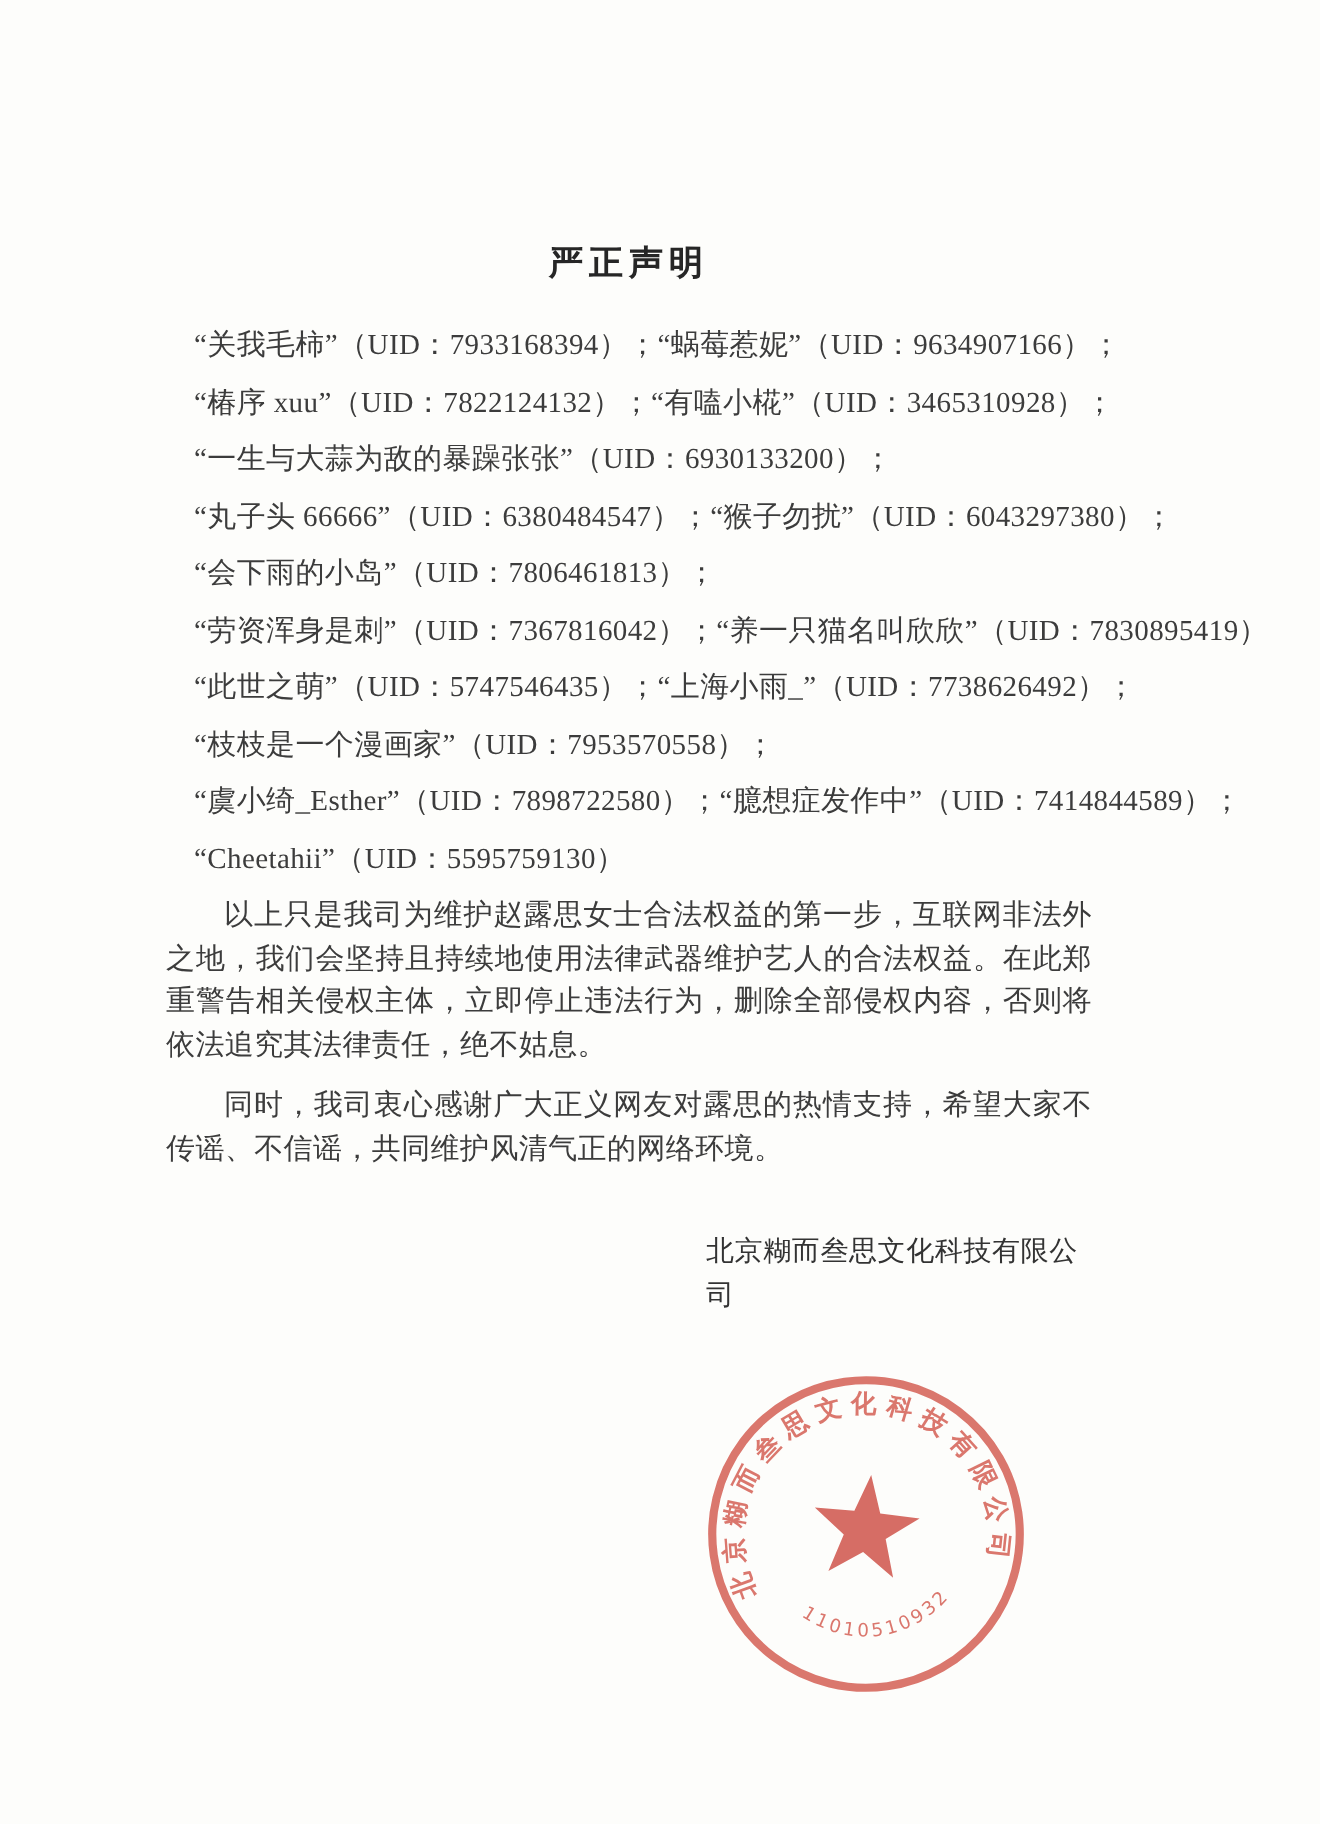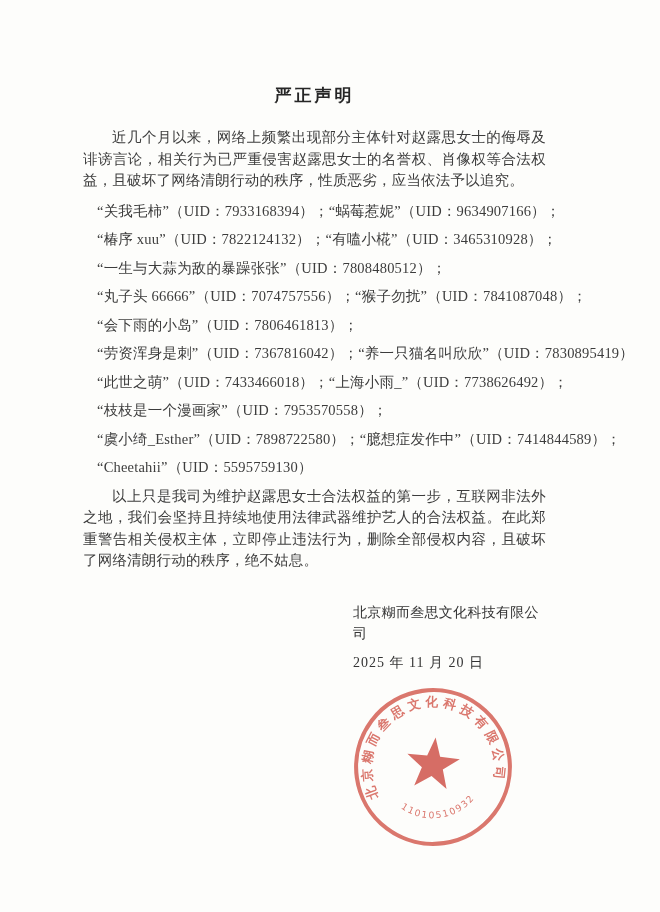--- a/index.html
+++ b/index.html
@@ -4,21 +4,21 @@
 <style>
   html,body{margin:0;padding:0;background:#ffffff;}
   .page{
     position:relative;
     width:660px;height:912px;
     background:#fdfdfb;
     overflow:hidden;
     font-family:"Liberation Serif","DejaVu Serif",serif;
     color:#3c3c3c;
   }
-  .content{padding:84px 114px 0 83px;}
+  .content{padding:84px 114px 0 83px;margin-top:36px;}
   .title{
     font-size:17px;font-weight:bold;text-align:center;
     margin:0 0 20px 0;letter-spacing:3px;color:#262626;
   }
   p.body{
     margin:0 0 9px 0;text-indent:2em;text-align:justify;
     font-size:14.5px;line-height:21.5px;letter-spacing:0.2px;
   }
   p.account{
     margin:0 0 7px 0;padding-left:14px;text-indent:0;
@@ -39,40 +39,39 @@
   .seal svg{display:block;width:100%;height:100%;}
 </style>
 </head>
 <body>
 
 <div class="page">
   <div class="content">
 
     <h1 class="title"><span>严正声明</span></h1>
 
-    <p class="body">近几个月以来，网络上频繁出现部分主体针对赵露思女士的侮辱及诽谤言论，相关行为已严重侵害赵露思女士的名誉权、肖像权等合法权益，且破坏了网络清朗行动的秩序，性质恶劣，应当依法予以追究。</p>
 
     <div class="accounts-block">
       <p class="account">“关我毛柿”（UID：7933168394）；“蜗莓惹妮”（UID：9634907166）；</p>
       <p class="account">“椿序 xuu”（UID：7822124132）；“有嗑小椛”（UID：3465310928）；</p>
-      <p class="account">“一生与大蒜为敌的暴躁张张”（UID：7808480512）；</p>
-      <p class="account">“丸子头 66666”（UID：7074757556）；“猴子勿扰”（UID：7841087048）；</p>
+      <p class="account">“一生与大蒜为敌的暴躁张张”（UID：6930133200）；</p>
+      <p class="account">“丸子头 66666”（UID：6380484547）；“猴子勿扰”（UID：6043297380）；</p>
       <p class="account">“会下雨的小岛”（UID：7806461813）；</p>
       <p class="account">“劳资浑身是刺”（UID：7367816042）；“养一只猫名叫欣欣”（UID：7830895419）</p>
-      <p class="account">“此世之萌”（UID：7433466018）；“上海小雨_”（UID：7738626492）；</p>
+      <p class="account">“此世之萌”（UID：5747546435）；“上海小雨_”（UID：7738626492）；</p>
       <p class="account">“枝枝是一个漫画家”（UID：7953570558）；</p>
       <p class="account">“虞小绮_Esther”（UID：7898722580）；“臆想症发作中”（UID：7414844589）；</p>
       <p class="account">“Cheetahii”（UID：5595759130）</p>
     </div>
 
-    <p class="body">以上只是我司为维护赵露思女士合法权益的第一步，互联网非法外之地，我们会坚持且持续地使用法律武器维护艺人的合法权益。在此郑重警告相关侵权主体，立即停止违法行为，删除全部侵权内容，且破坏了网络清朗行动的秩序，绝不姑息。</p>
+    <p class="body">以上只是我司为维护赵露思女士合法权益的第一步，互联网非法外之地，我们会坚持且持续地使用法律武器维护艺人的合法权益。在此郑重警告相关侵权主体，立即停止违法行为，删除全部侵权内容，否则将依法追究其法律责任，绝不姑息。</p>
+    <p class="body">同时，我司衷心感谢广大正义网友对露思的热情支持，希望大家不传谣、不信谣，共同维护风清气正的网络环境。</p>
 
     <div class="signature">
       <p class="sig-line">北京糊而叁思文化科技有限公司</p>
-      <p class="sig-line sig-date">2025 年 11 月 20 日</p>
     </div>
   </div>
 
   <div class="seal">
     <svg viewBox="0 0 160 160" xmlns="http://www.w3.org/2000/svg">
       <defs>
         <path id="arcTop" d="M 24,104 A 60.5,60.5 0 1 1 136,104" fill="none"></path>
         <path id="arcBottom" d="M 42,114 A 53,53 0 0 0 118,114" fill="none"></path>
       </defs>
       <circle cx="80" cy="80" r="75" fill="none" stroke="#d4564b" stroke-width="4"></circle>

